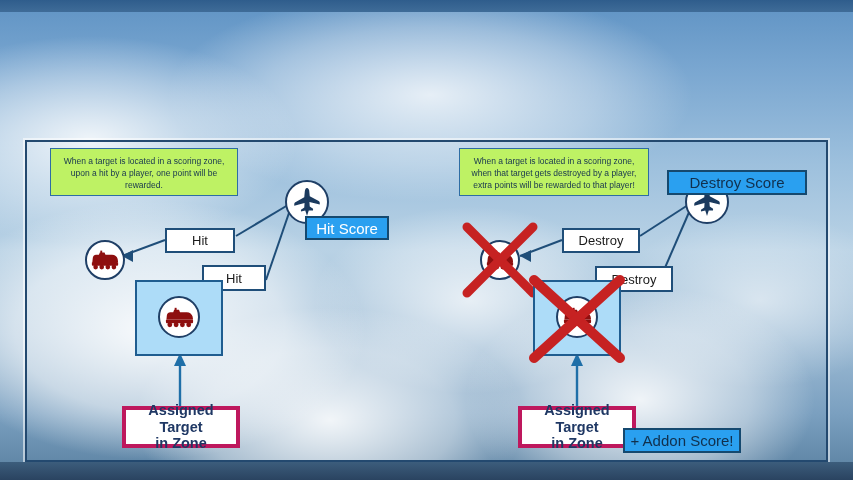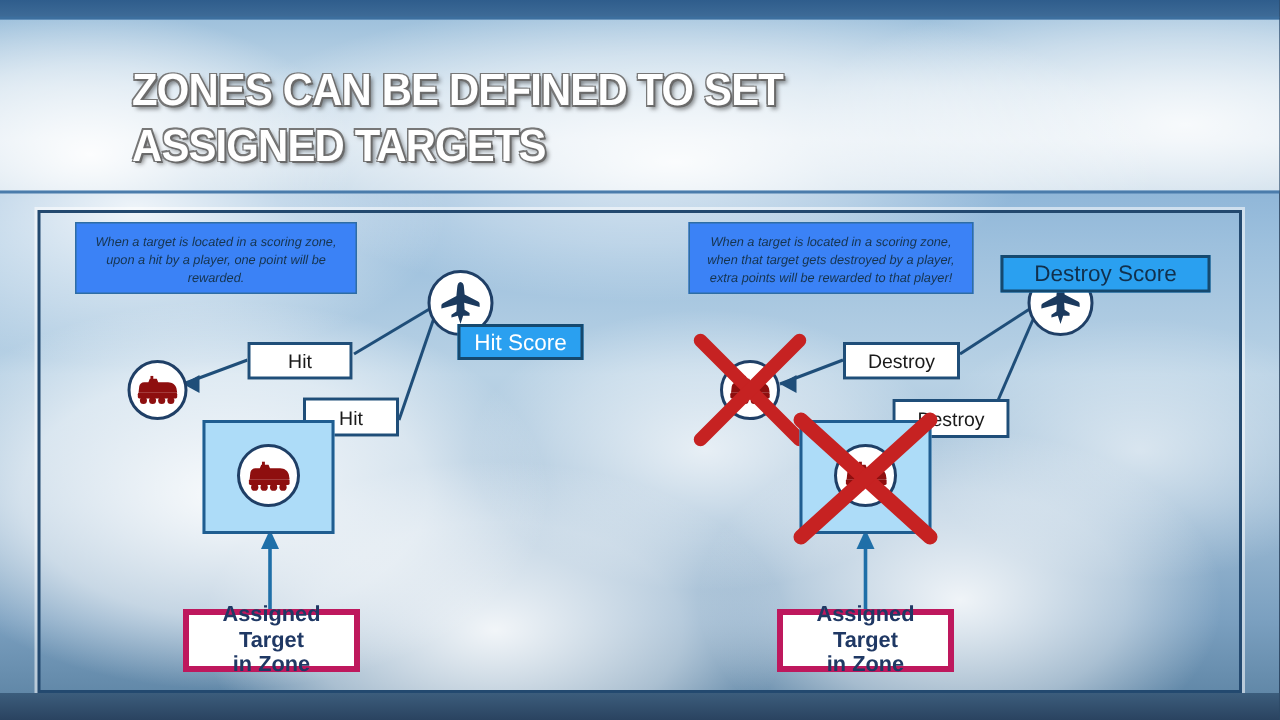--- a/index.html
+++ b/index.html
@@ -63,25 +63,24 @@
     position:absolute;left:25px;top:140px;width:803px;height:322px;
     border:2px solid #23496f;
     box-sizing:border-box;
     background:transparent;
     box-shadow:0 0 0 2px rgba(255,255,255,.55);
   }
 
   
   .info-box{
     position:absolute;box-sizing:border-box;
-    background:#3b82f6;border:1.5px solid #2e6da4;
+    background:#bef264;border:1.5px solid #2e6da4;
     color:#16344f;font-size:8.5px;line-height:1.42;
     text-align:center;padding:6px 7px 5px 7px;
     white-space:pre-line;
-    font-style:italic;
   }
   .label-box{
     position:absolute;box-sizing:border-box;
     background:#ffffff;border:2px solid #1f4e79;
     color:#1a1a1a;font-size:13px;line-height:1;
     display:flex;align-items:center;justify-content:center;
     white-space:nowrap;
   }
   .zone-label{
     position:absolute;box-sizing:border-box;
@@ -121,24 +120,20 @@
   .xmark{position:absolute;pointer-events:none;}
 </style>
 </head>
 <body>
 
 <div id="slide">
 
   <div class="sky"></div>
   <div class="sky-dark-top"></div>
 
-  <div class="header-band">
-    <div class="title">ZONES CAN BE DEFINED TO SET
-ASSIGNED TARGETS</div>
-  </div>
 
   <div class="panel"></div>
 
   <svg class="lines" viewBox="0 0 853 480">
 
     <line x1="288" y1="205" x2="236" y2="236" stroke="#1f4e79" stroke-width="2"></line>
     <line x1="165" y1="240" x2="122" y2="256" stroke="#1f4e79" stroke-width="2"></line>
     <polygon points="122,256 133,250 133,262" fill="#1f4e79"></polygon>
 
     <line x1="290" y1="210" x2="266" y2="280" stroke="#1f4e79" stroke-width="2"></line>
@@ -253,15 +248,16 @@
   </div>
 
   <svg class="xmark" style="left:528px;top:274px;" width="98" height="90" viewBox="0 0 98 90">
     <line x1="6" y1="6" x2="92" y2="84" stroke="#c62222" stroke-width="10" stroke-linecap="round"></line>
     <line x1="92" y1="6" x2="6" y2="84" stroke="#c62222" stroke-width="10" stroke-linecap="round"></line>
   </svg>
 
   <div class="zone-label" style="left:518px;top:406px;width:118px;height:42px;">Assigned Target
 in Zone</div>
 
+  <div class="score-badge" style="left:623px;top:428px;width:118px;height:25px;">+ Addon Score!</div>
 
   <div class="sky-dark-bottom"></div>
 </div>
 
 </body></html>

